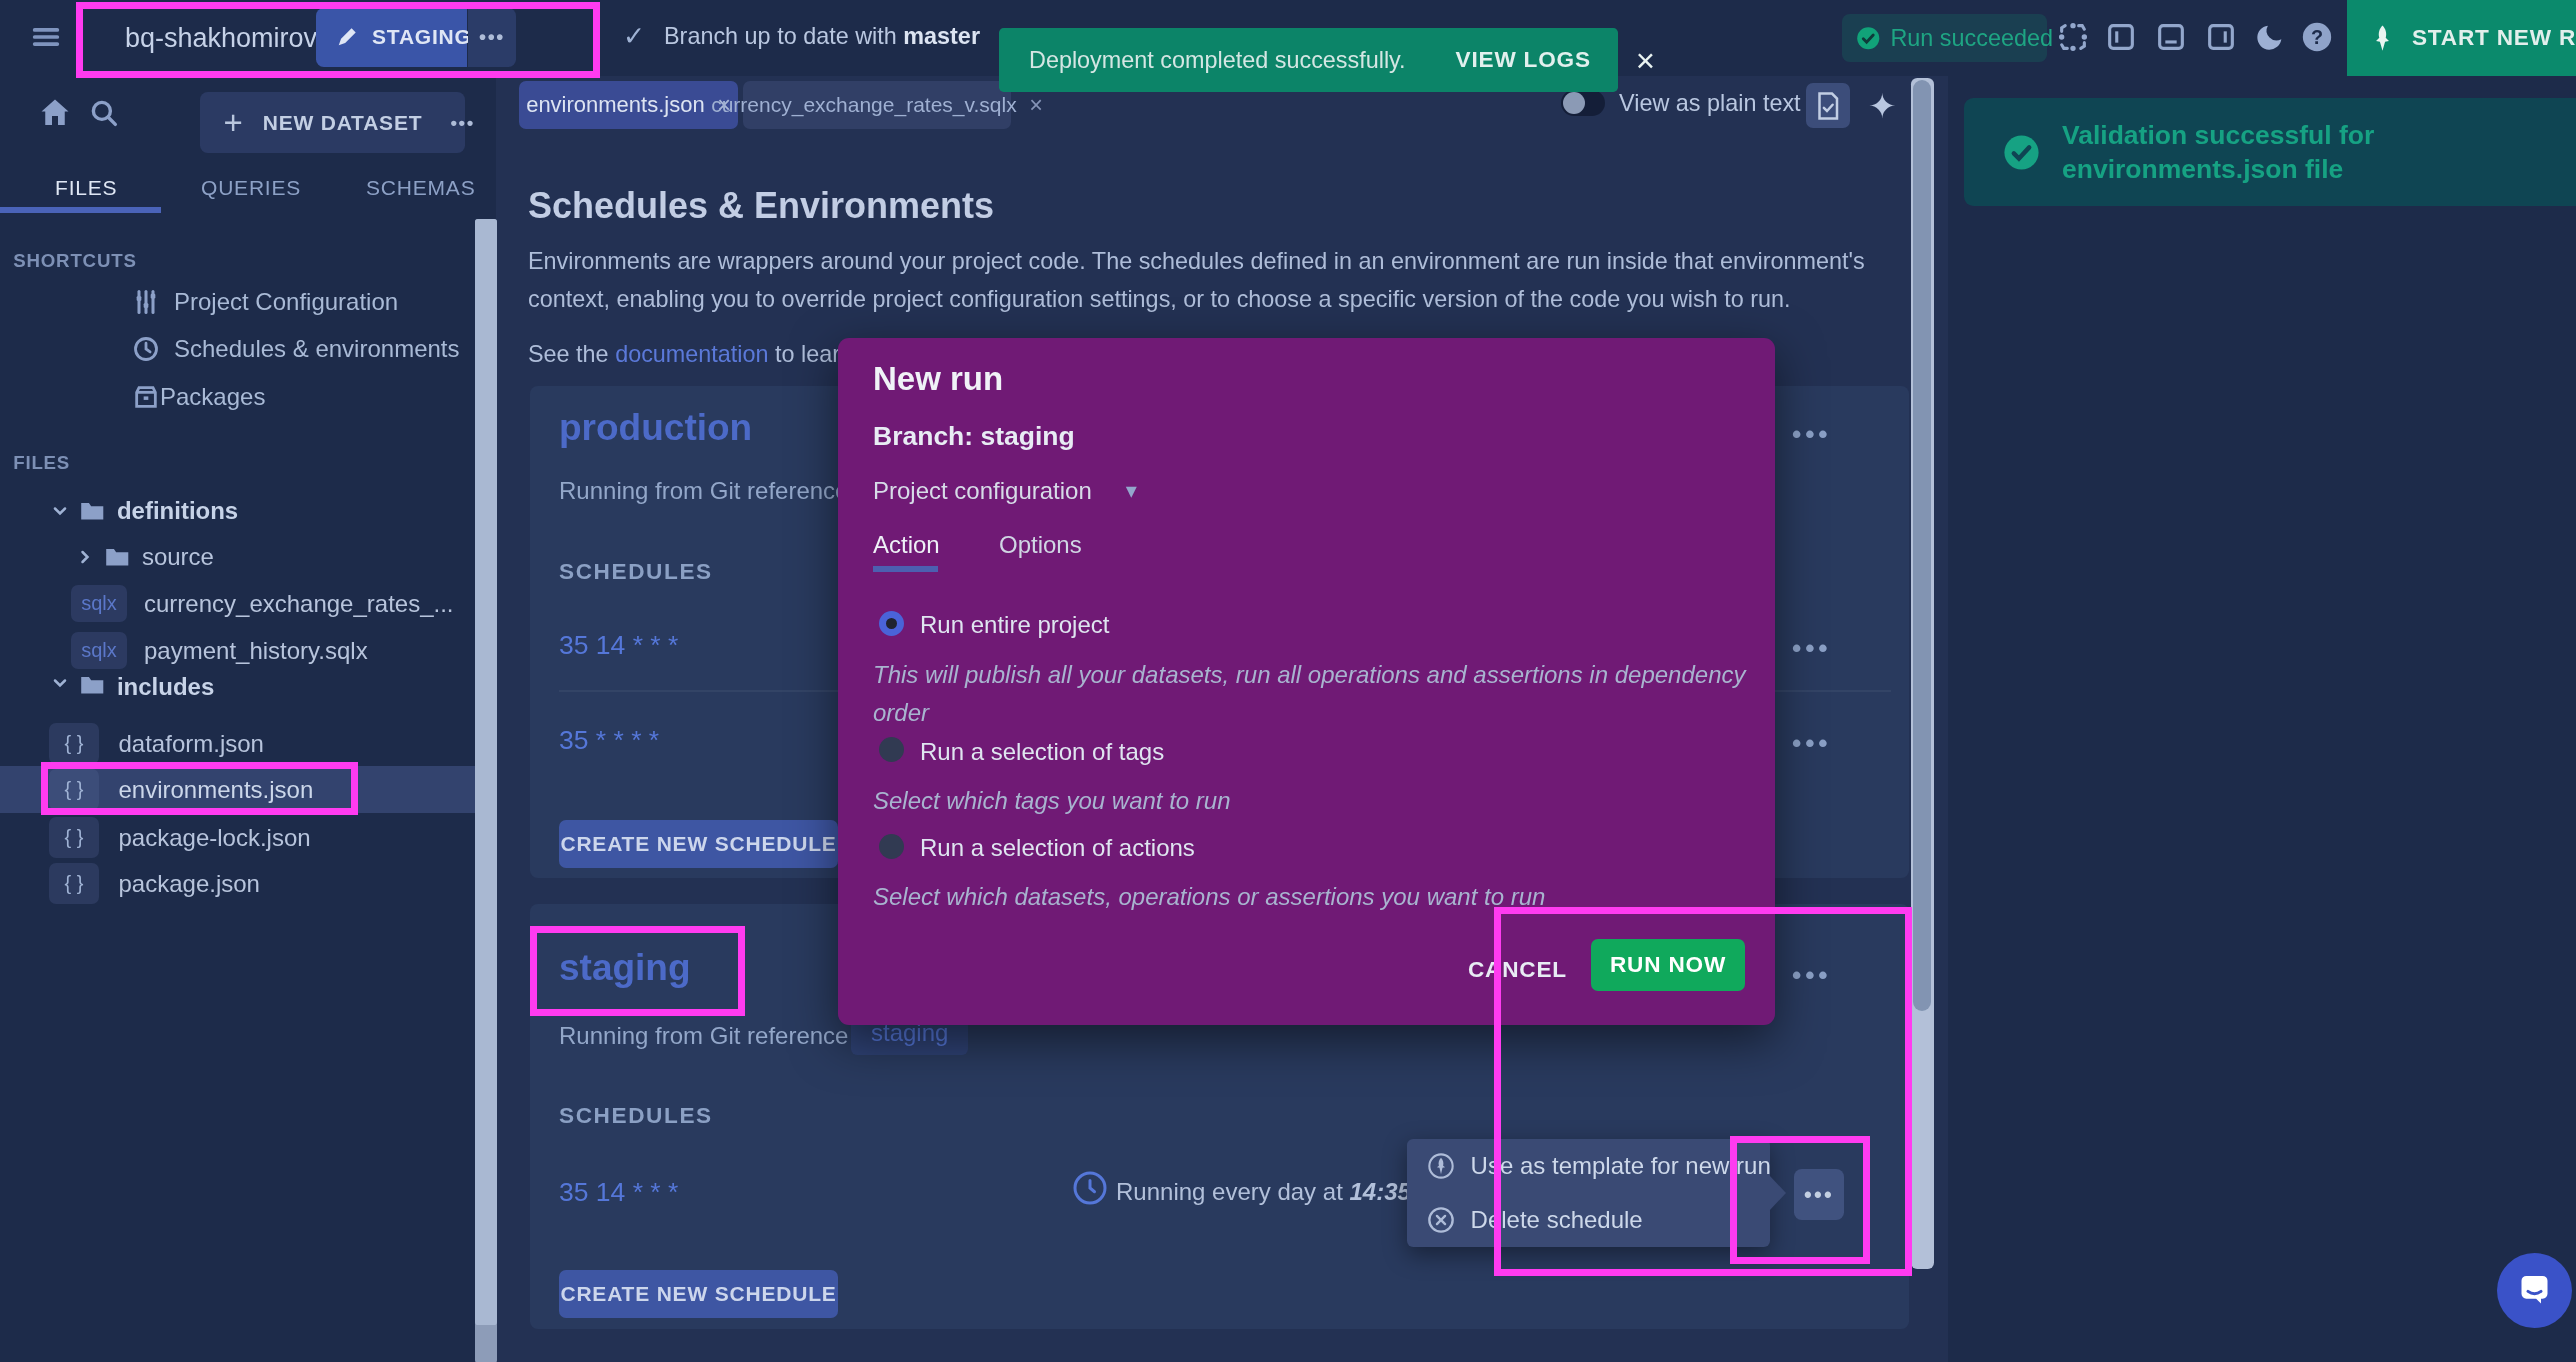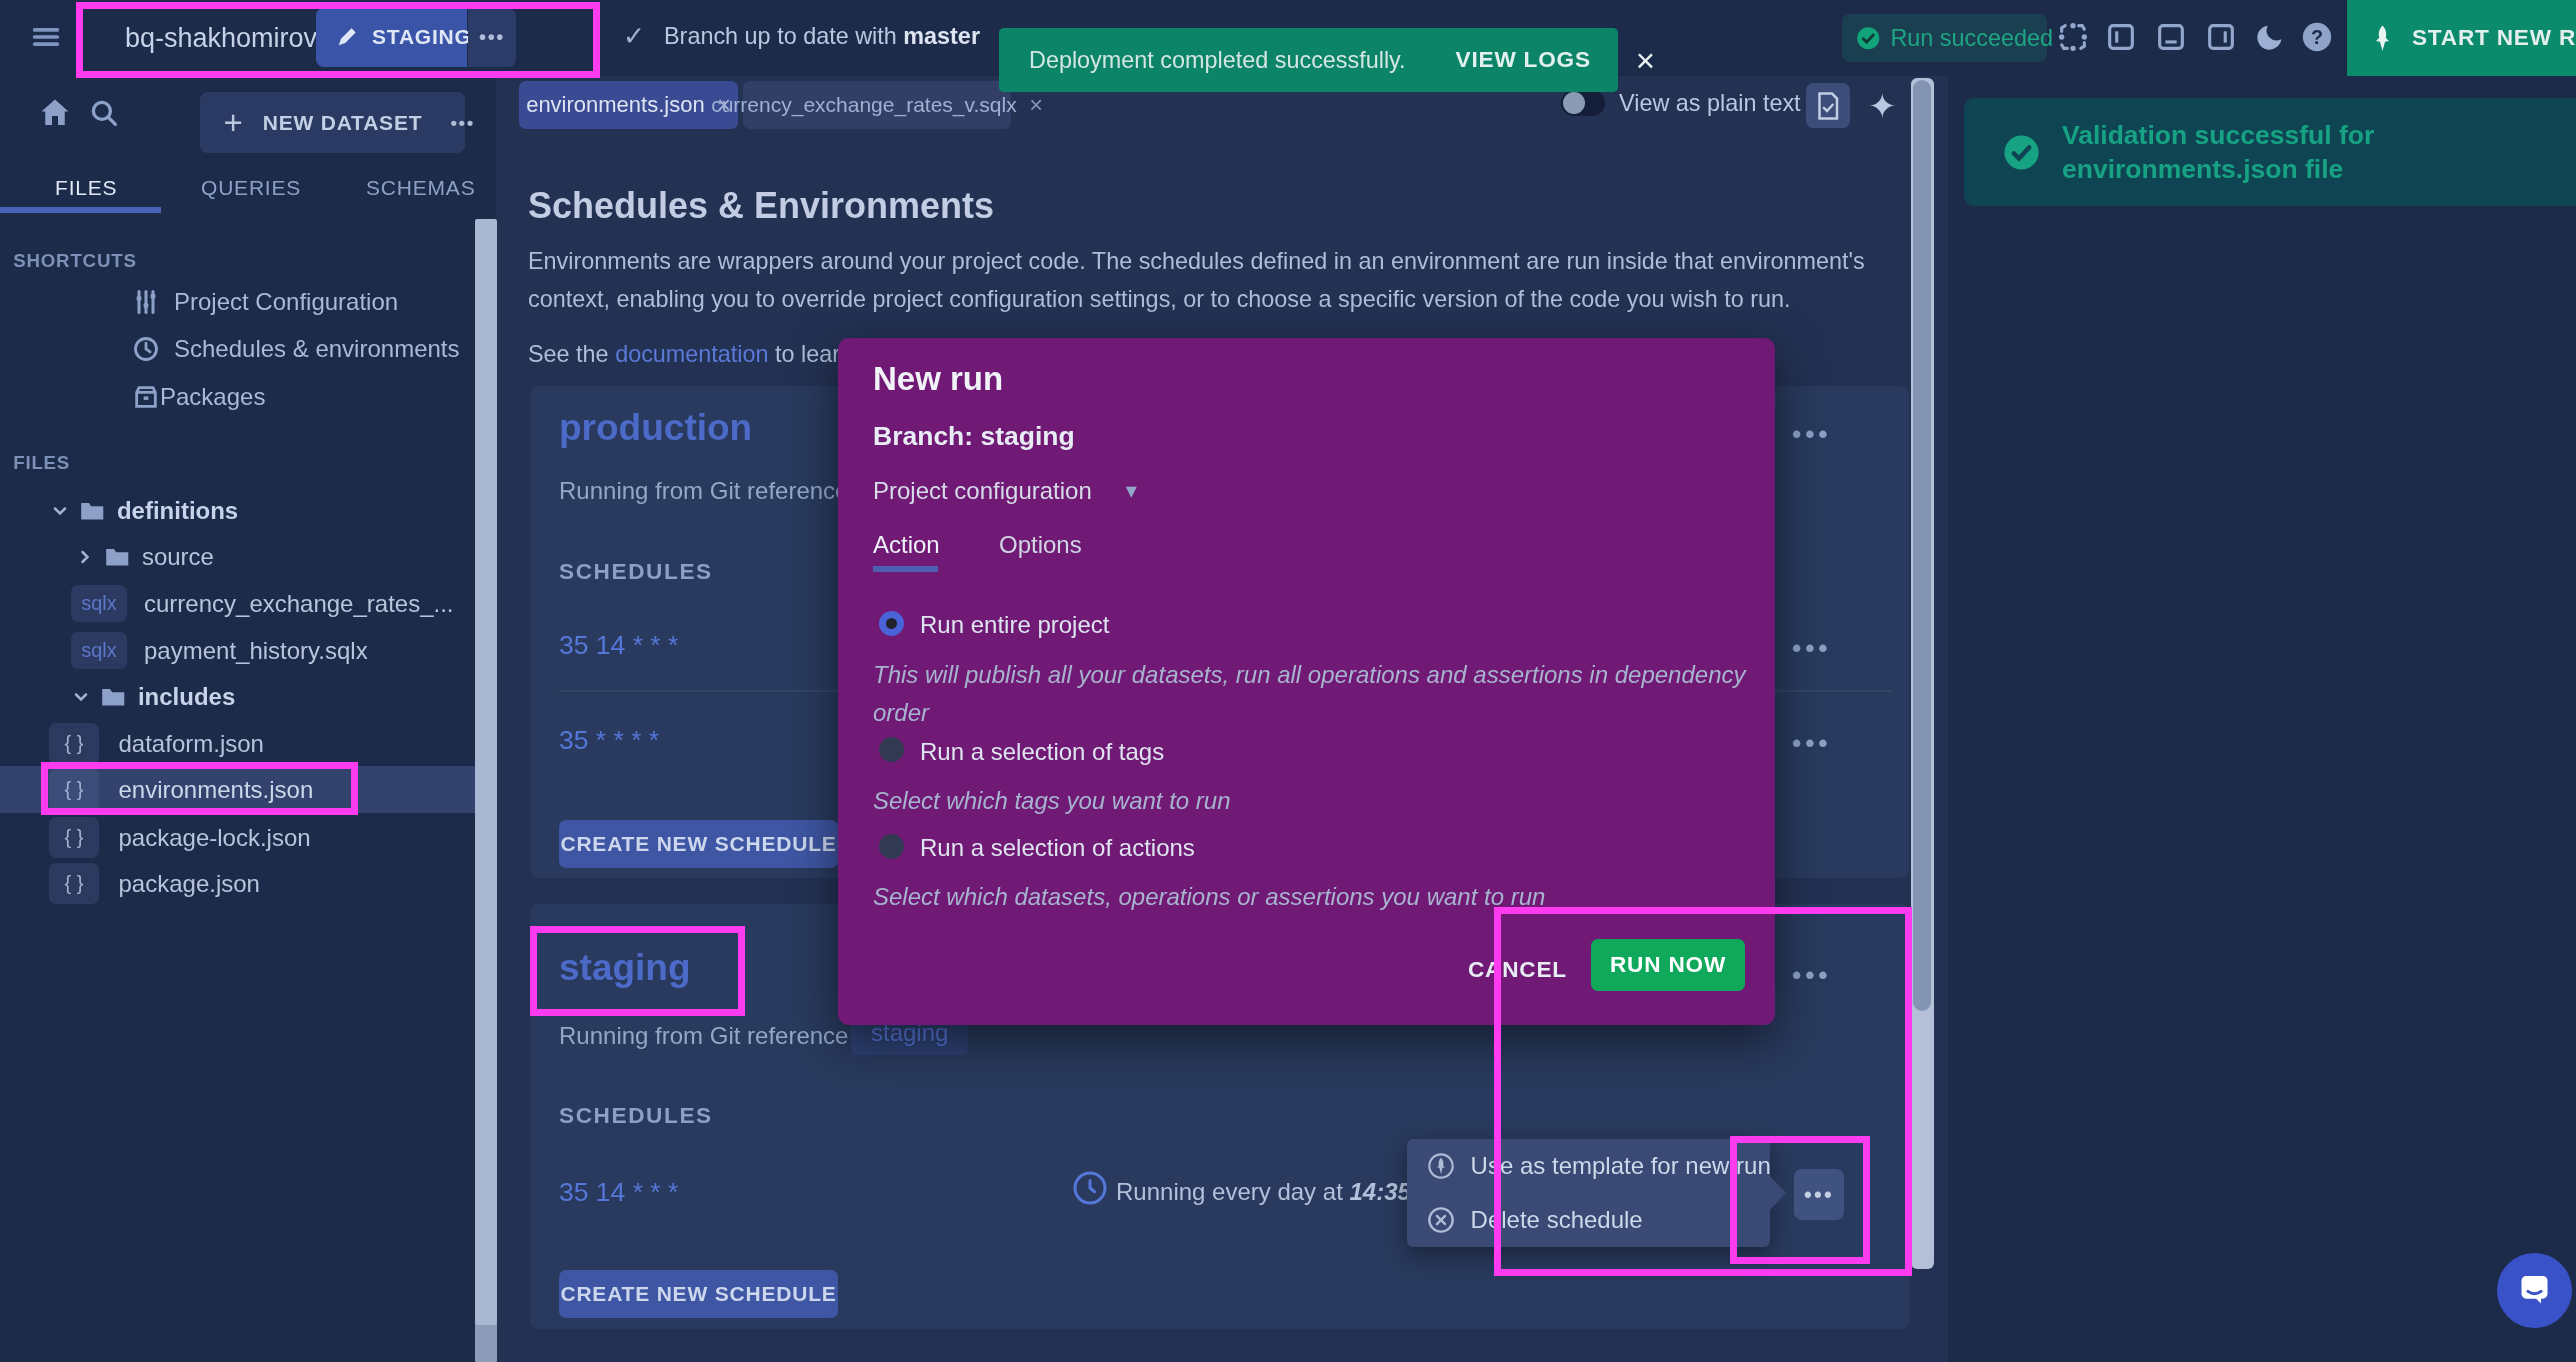--- a/index.html
+++ b/index.html
@@ -216,21 +216,21 @@
       <span class="treelabel nw" style="margin-left:11px;">source</span>
     </div>
     <div class="abs" style="left:0;top:505px;width:496px;height:45px;display:flex;align-items:center;">
       <span class="badge" style="margin-left:71px;width:56px;height:37px;color:#5b77c8;">sqlx</span>
       <span class="treelabel nw" style="margin-left:17px;">currency_exchange_rates_...</span>
     </div>
     <div class="abs" style="left:0;top:552px;width:496px;height:45px;display:flex;align-items:center;">
       <span class="badge" style="margin-left:71px;width:56px;height:37px;color:#5b77c8;">sqlx</span>
       <span class="treelabel nw" style="margin-left:17px;">payment_history.sqlx</span>
     </div>
-    <div class="abs" style="left:0;top:597px;width:496px;height:47px;display:flex;align-items:center;padding-left:21px;">
+    <div class="abs" style="left:0;top:597px;width:496px;height:47px;display:flex;align-items:flex-start;">
       <span style="margin-left:50px;">
           <svg width="20" height="20" viewBox="0 0 24 24" stroke="#9fb2d4" stroke-width="3" fill="none" stroke-linecap="round">
             <path d="M6 9l6 6 6-6"></path>
           </svg>
         </span>
       <span style="margin-left:9.4px;">
           <svg width="26.5" height="23.4" viewBox="0 0 24 20" fill="#8ca0c8">
             <path d="M2 3h7l2 3h11v12H2z"></path>
           </svg>
         </span>

